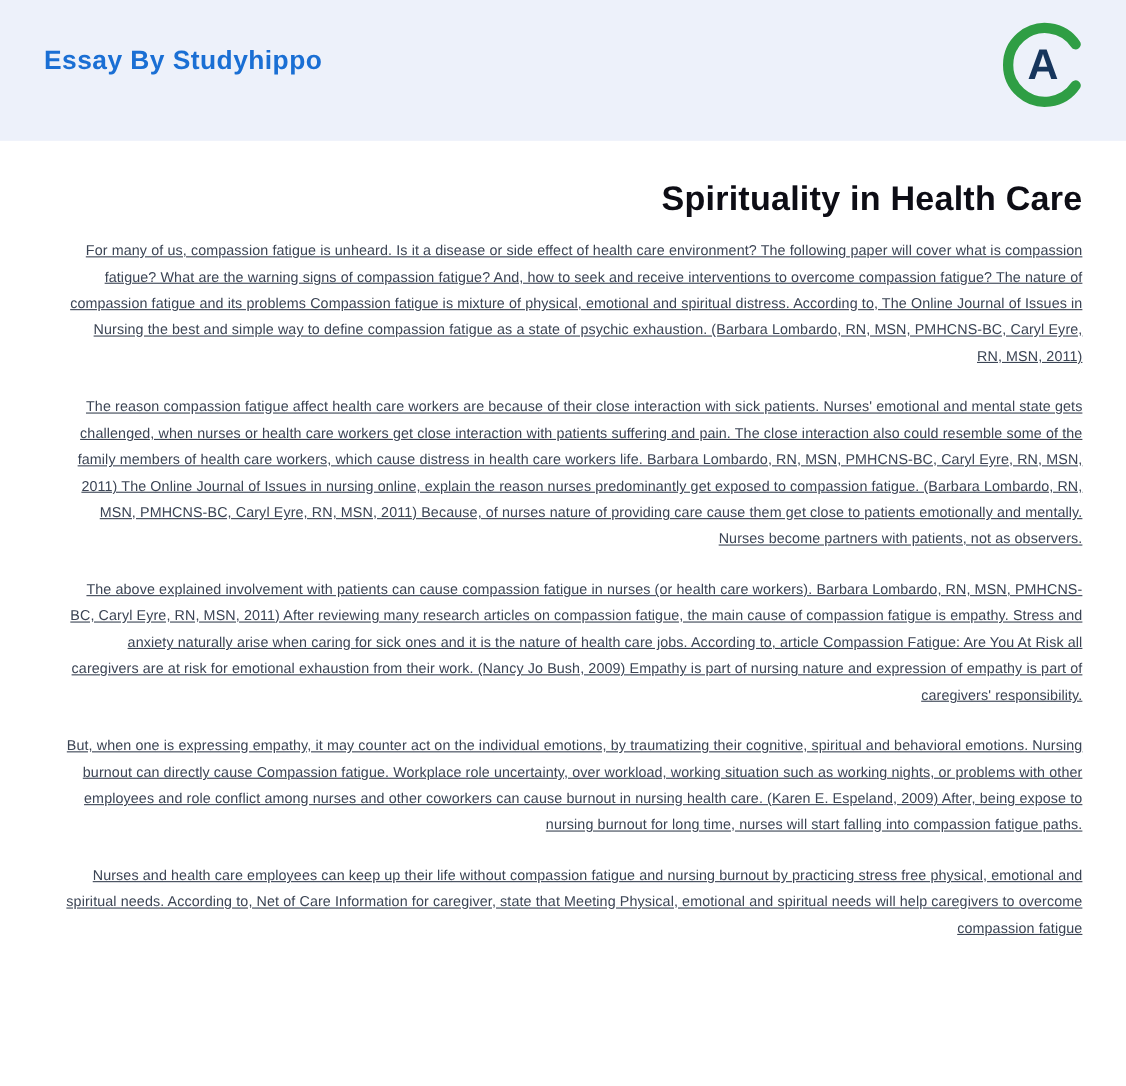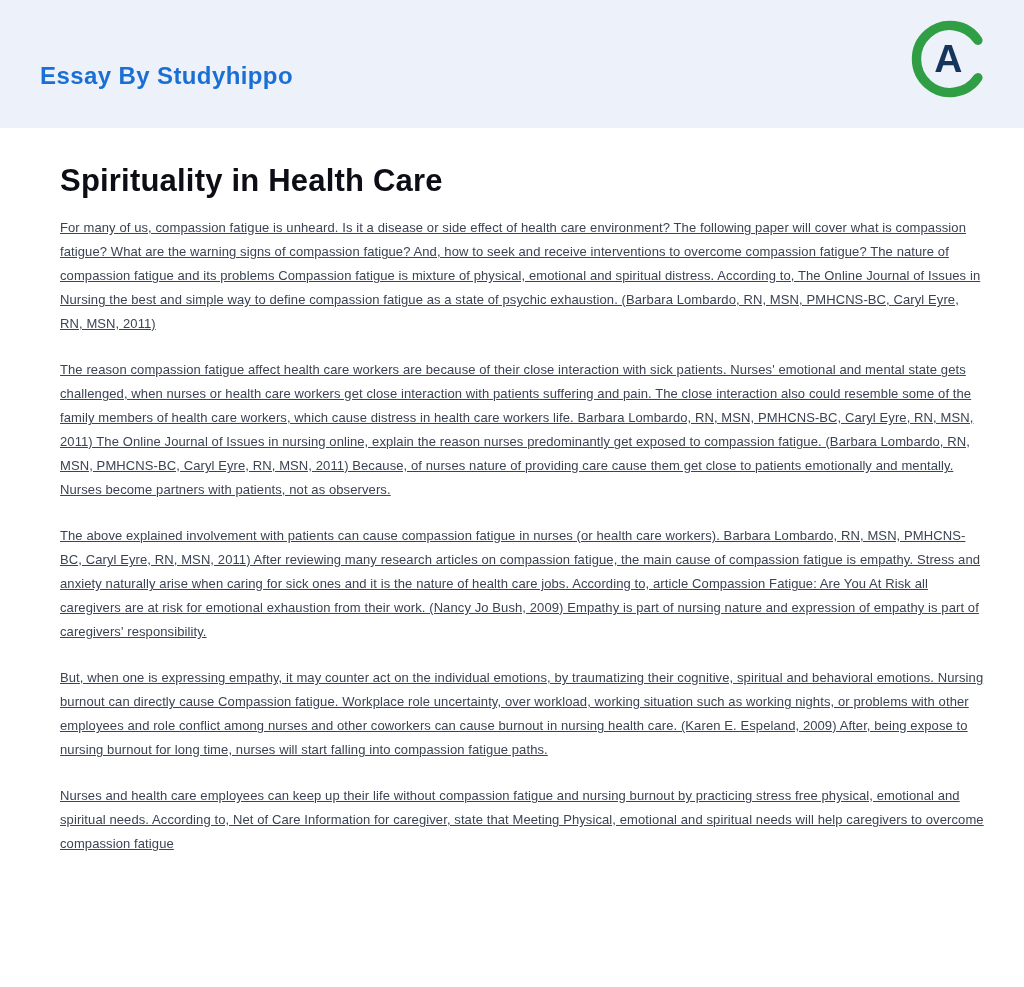--- a/index.html
+++ b/index.html
@@ -10,21 +10,21 @@
     background: #ffffff;
     font-family: "Liberation Sans", sans-serif;
     -webkit-font-smoothing: antialiased;
   }
 
   
   .header {
     background: #edf1fa;
     height: 128px;
     box-sizing: border-box;
-    padding: 62px 40px 0 40px;
+    padding: 42px 40px 0 40px;
     position: relative;
   }
   .site-title {
     color: #1a6fd4;
     font-size: 24px;
     font-weight: 800;
     letter-spacing: 0.4px;
     display: inline-block;
     text-decoration: none;
     cursor: pointer;
@@ -43,20 +43,21 @@
     top: 20px;
     right: 36px;
     width: 78px;
     height: 78px;
     cursor: pointer;
   }
 
   
   .content {
     padding: 18px 40px 0 60px;
+    text-align: right;
   }
   .article-title {
     font-size: 31px;
     line-height: 38px;
     font-weight: 800;
     color: #0d0d15;
     margin: 16px 0 16px 0;
     letter-spacing: 0.2px;
   }
   .article-body p {

